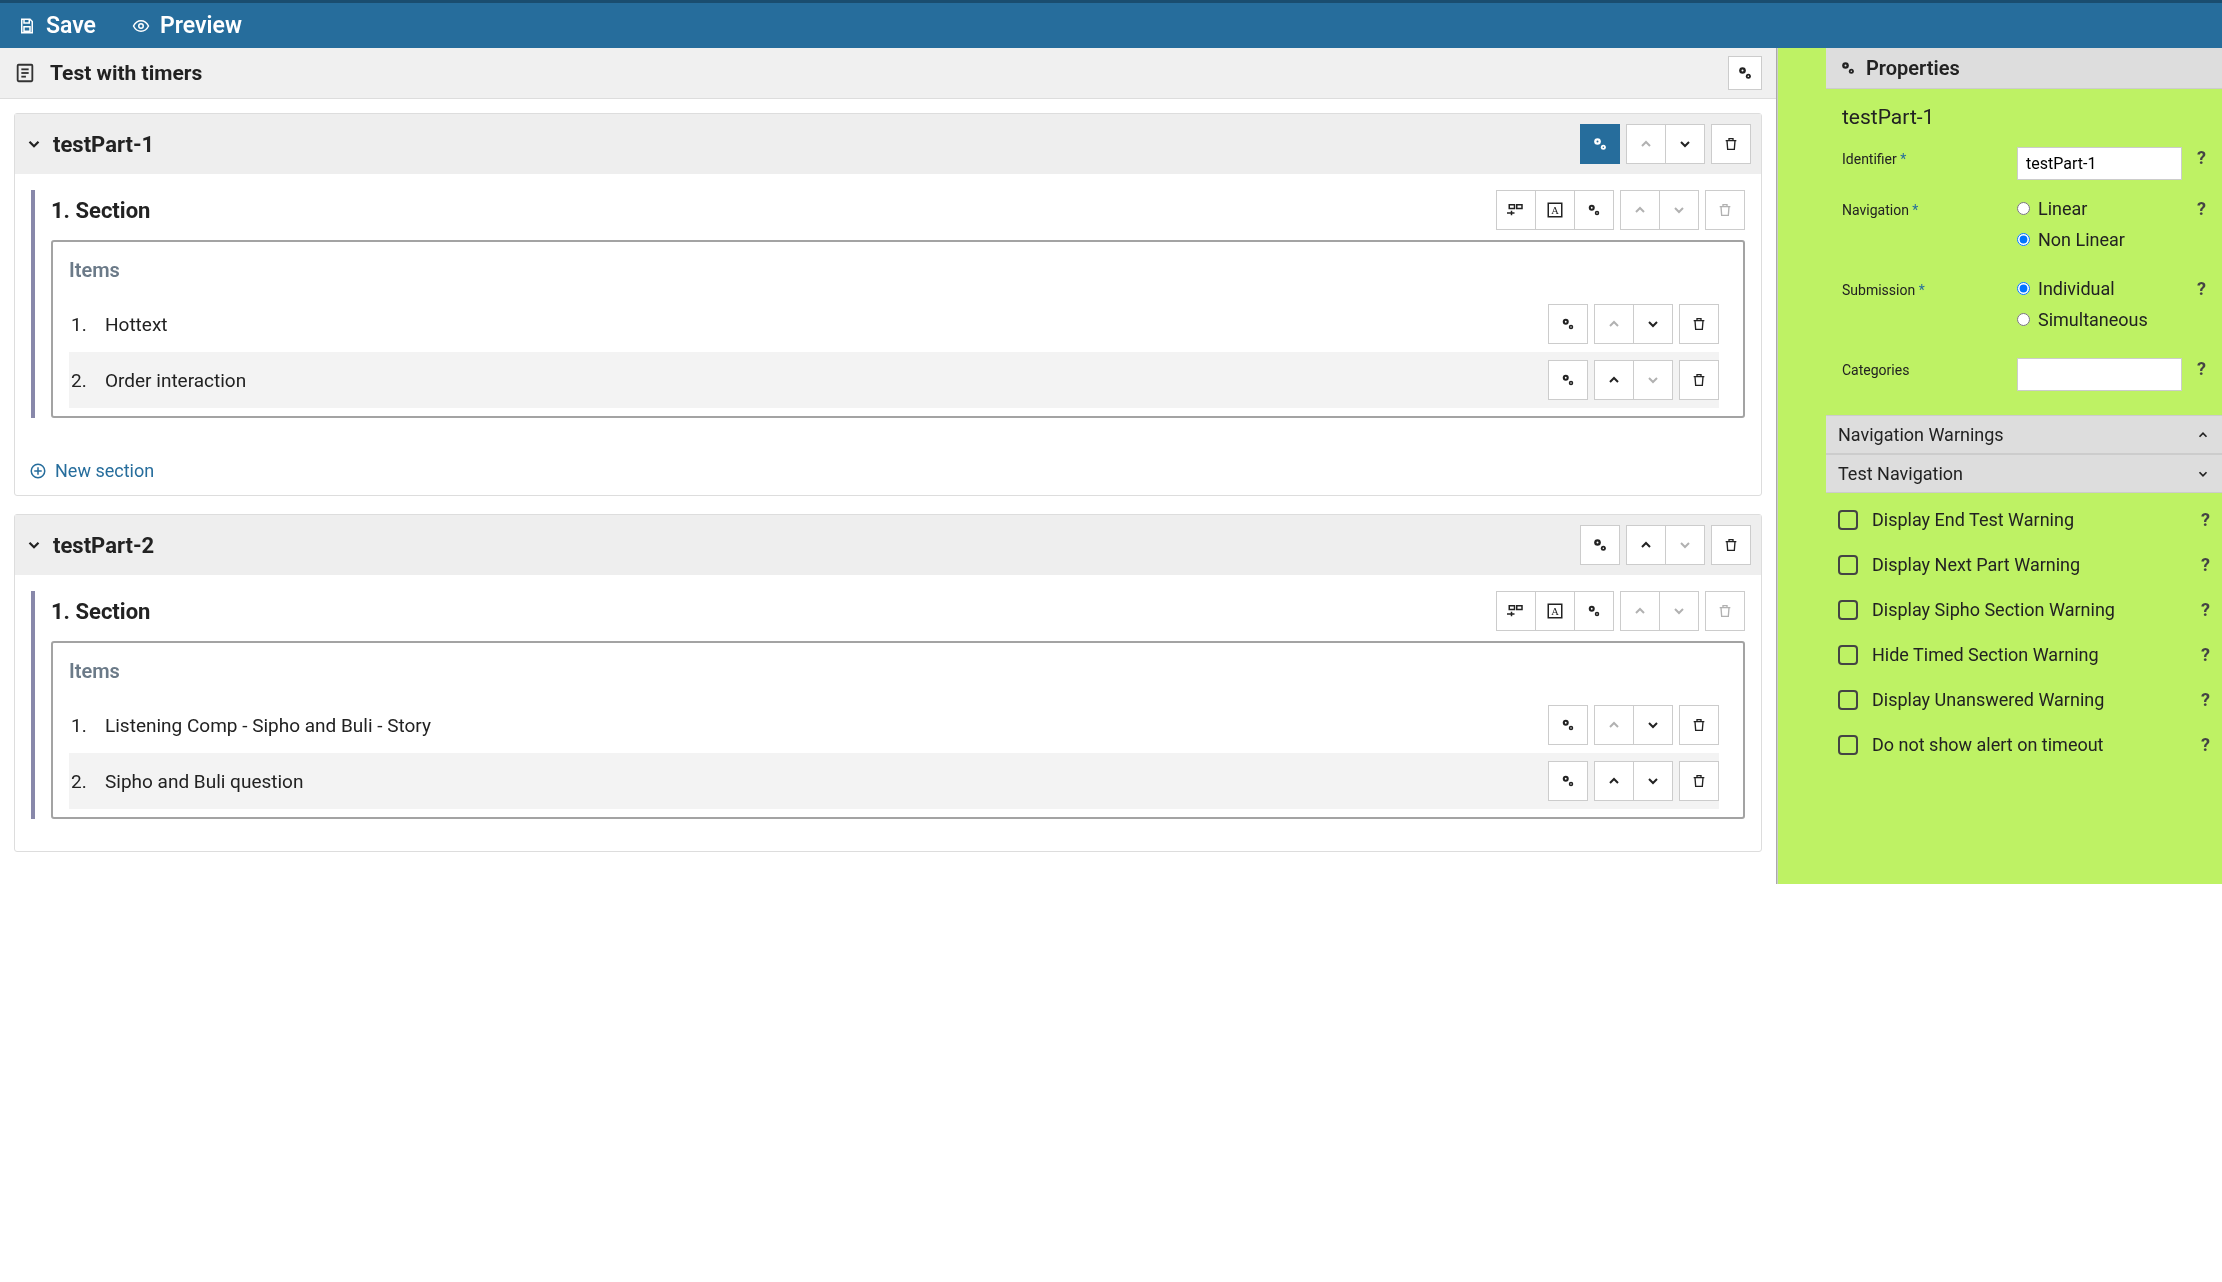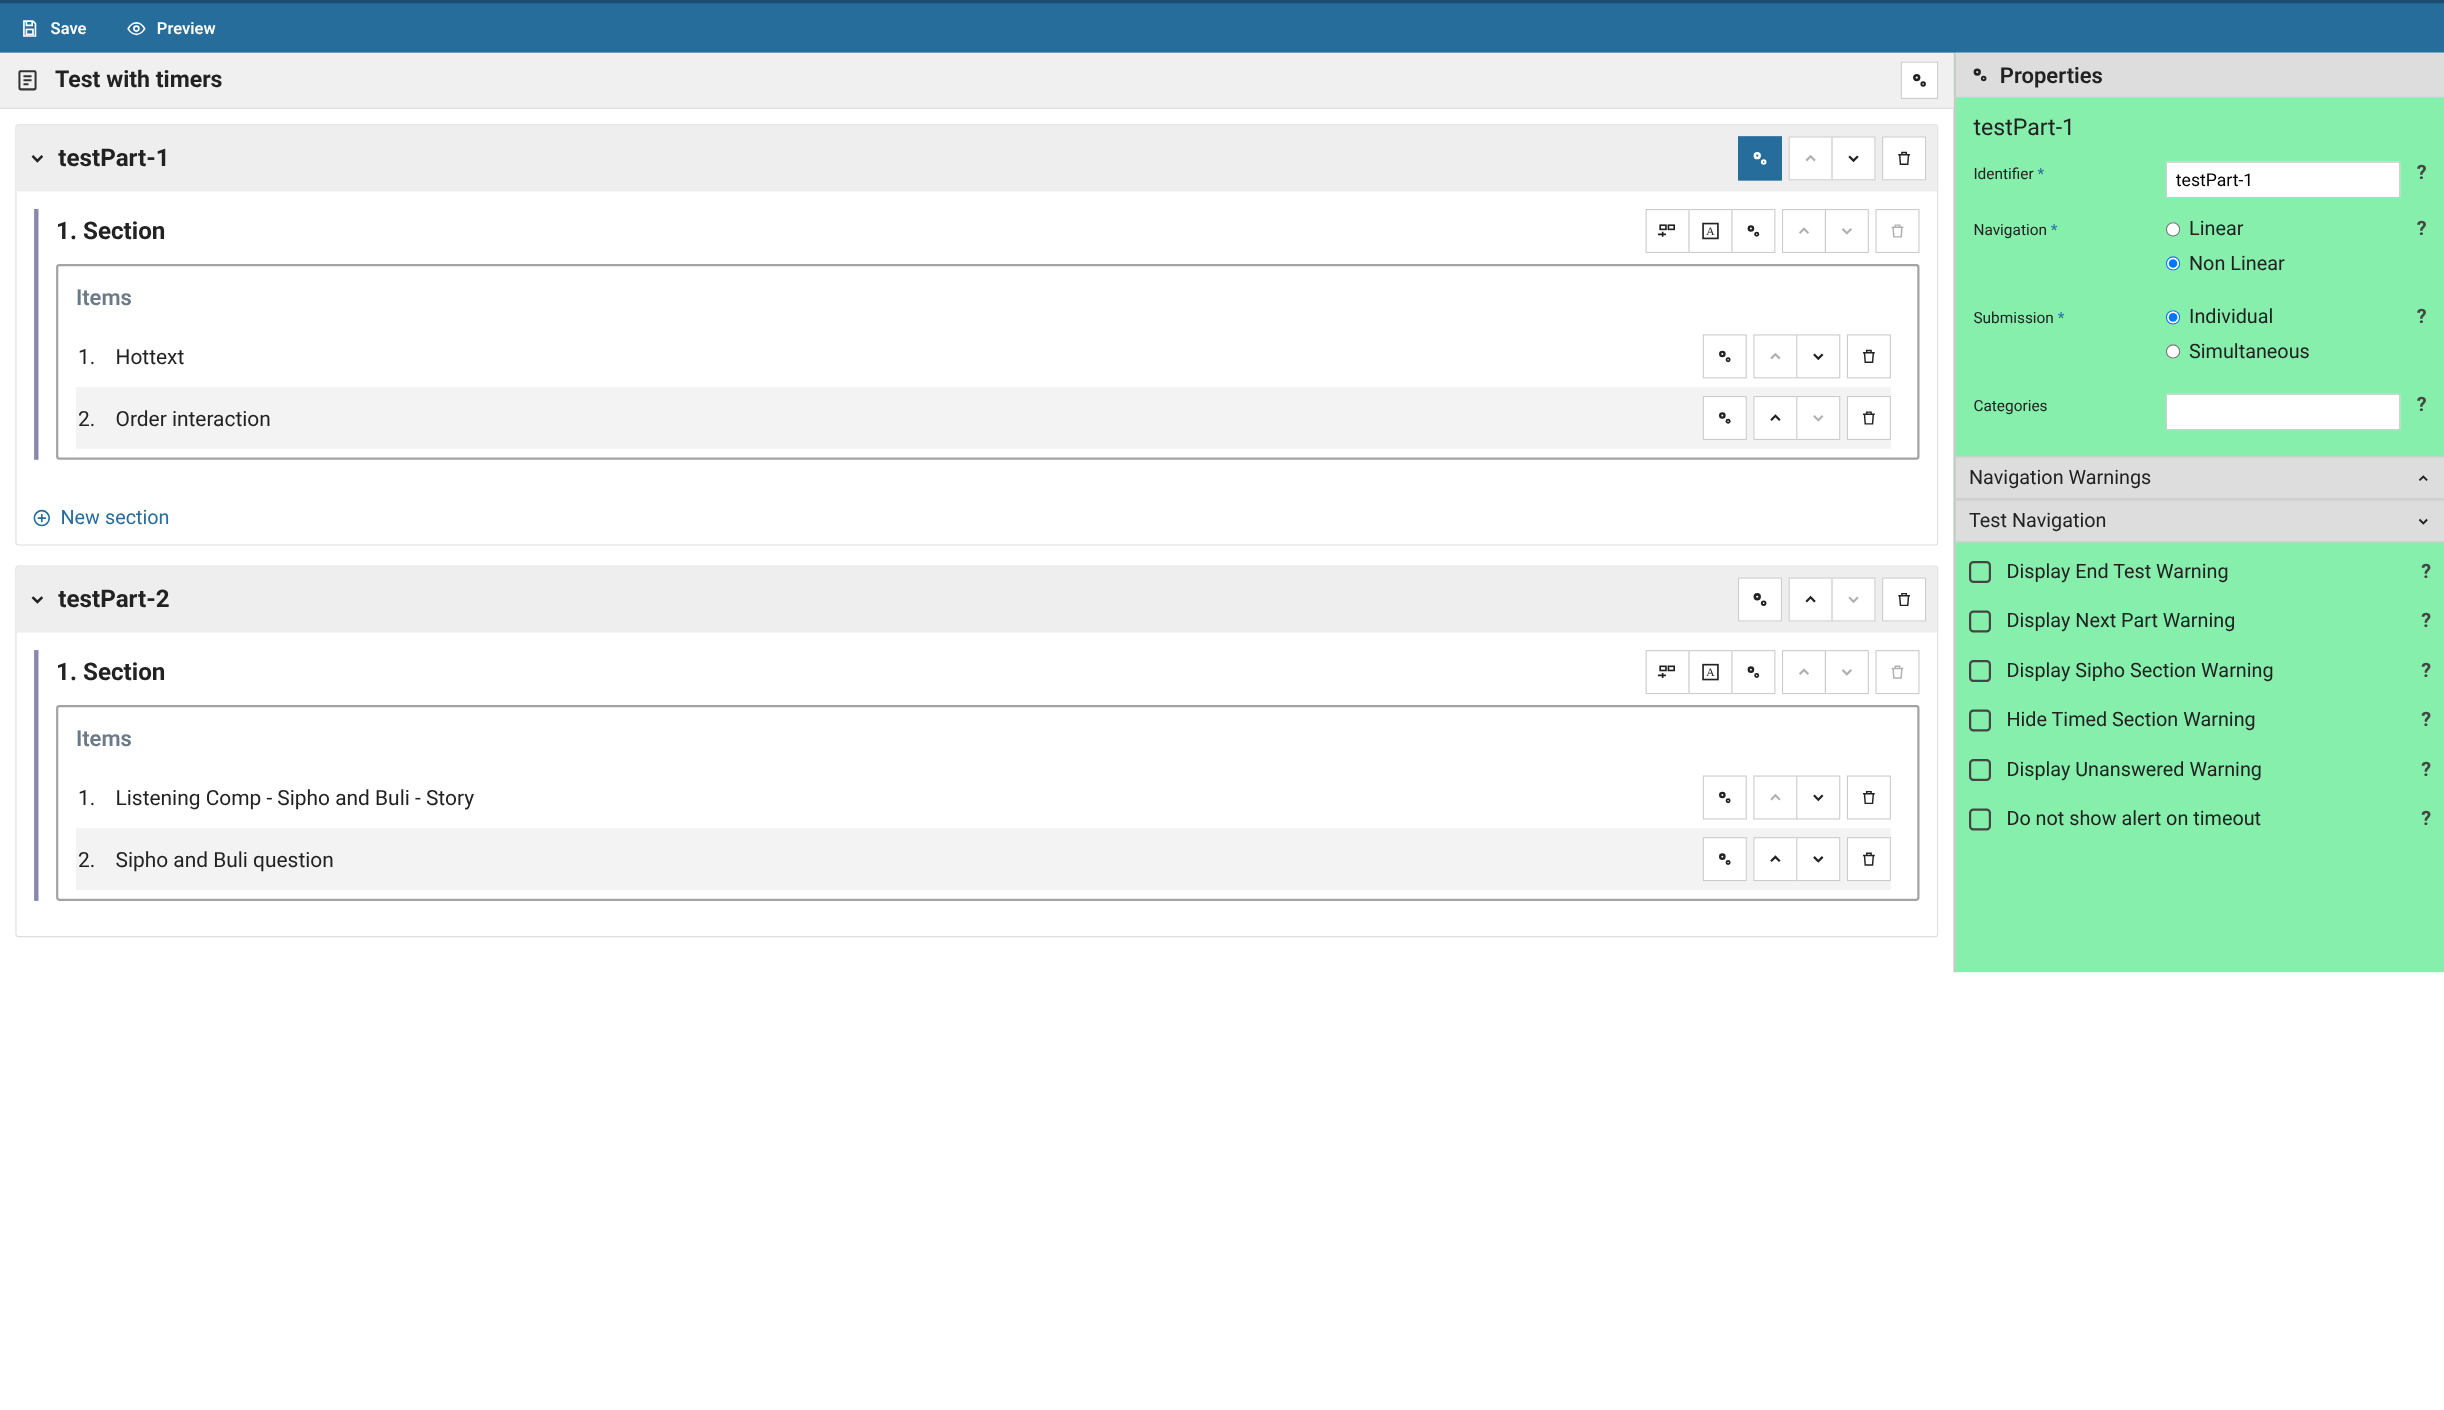--- a/index.html
+++ b/index.html
@@ -16,29 +16,29 @@
     display: flex;
     align-items: center;
     padding: 0 18px;
     gap: 36px;
     border-top: 3px solid #1a4d6f;
   }
   .topbar .tbtn {
     display: flex;
     align-items: center;
     gap: 10px;
-    font-size: 15px;
+    font-size: 23px;
     font-weight: 600;
     cursor: pointer;
   }
   .topbar .icon { width: 18px; height: 18px; display: inline-flex; align-items: center; justify-content: center; }
 
   .mainwrap { display: flex; }
   .leftcol { flex: 1; min-width: 0; border-right: 1px solid #aaa; }
-  .rightcol { width: 445px; background: #86efac; border-left: 1px solid #ccc; }
+  .rightcol { width: 445px; background: #bef264; border-left: 1px solid #ccc; padding-left: 48px; }
 
   .titlebar {
     background: #f0f0f0;
     border-bottom: 1px solid #ddd;
     display: flex;
     align-items: center;
     justify-content: space-between;
     padding: 8px 14px;
   }
   .titlebar .left { display: flex; align-items: center; gap: 14px; }

